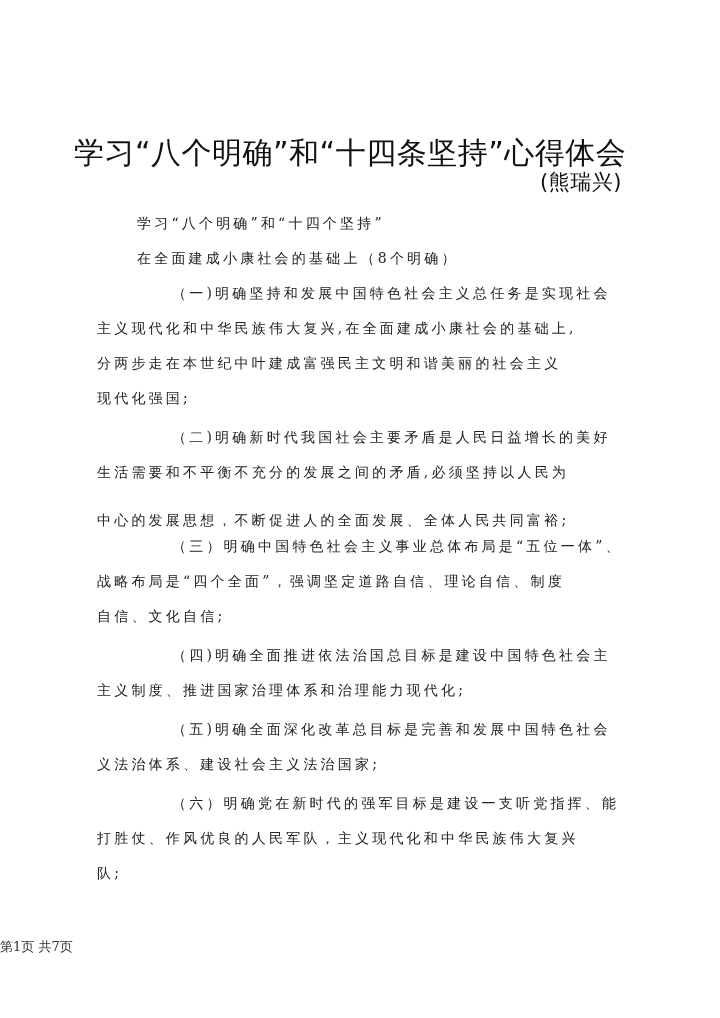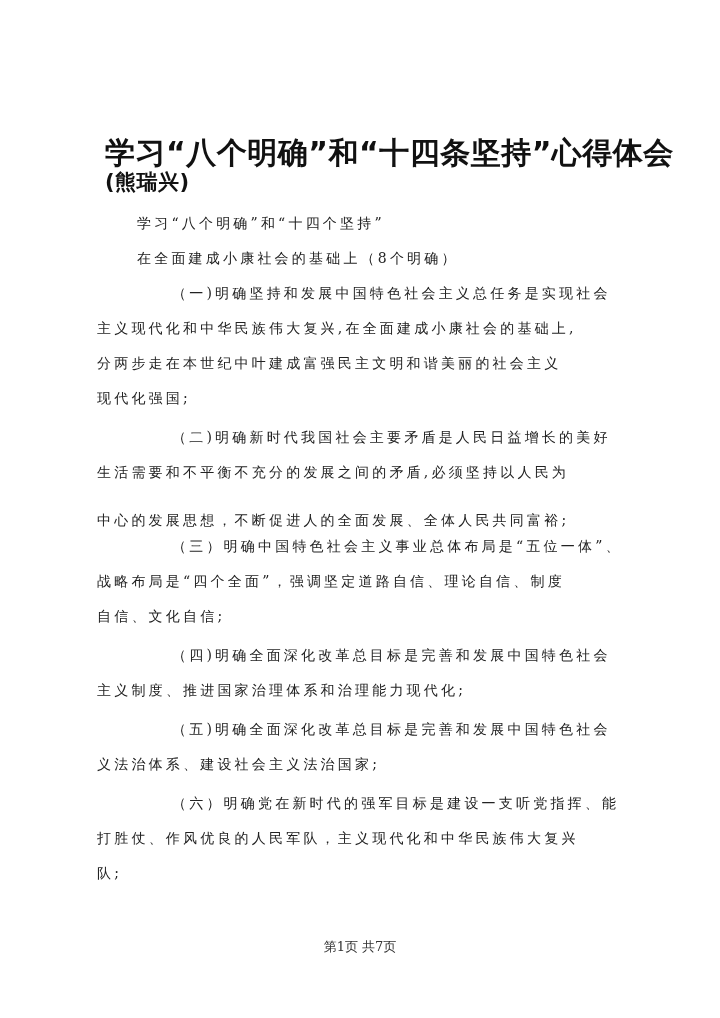--- a/index.html
+++ b/index.html
@@ -1,27 +1,27 @@
 <!DOCTYPE html>
 <html><head>
 <meta charset="utf-8">
 <style>
   html, body { margin:0; padding:0; background:#ffffff; }
   body { width:720px; height:1018px; position:relative; overflow:hidden;
          font-family:"DejaVu Serif","Liberation Serif",serif; color:#1a1a1a; }
-  .title { position:absolute; left:105px; width:548px; text-align:left;
+  .title { position:absolute; left:74px; width:548px; text-align:right;
            font-family:"DejaVu Sans","Liberation Sans",sans-serif;
-           font-size:30px; color:#111; white-space:nowrap; letter-spacing:0.5px;font-weight:bold; }
+           font-size:30px; color:#111; white-space:nowrap; letter-spacing:0.5px; }
   .t1 { top:133px; }
   .t2 { top:168px; font-size:21px; }
   .line { position:absolute; left:97px; width:536px; font-size:14px;
           height:35px; line-height:35px; white-space:nowrap; letter-spacing:3.2px; color:#222; }
   .ind { left:137px; }
   .ind2 { left:132px;margin-left:40px; }
-  .footer { position:absolute; top:938px; left:0; width:720px; text-align:center;
+  .footer { position:absolute; top:938px; left:0; width:720px; text-align:left;
             font-size:13px; color:#333; }
 </style>
 </head>
 <body>
 
 <div>
   <div class="title t1">学习“八个明确”和“十四条坚持”心得体会</div>
   <div class="title t2">(熊瑞兴)</div>
 
   <div class="line ind" style="top:206px">学习“八个明确”和“十四个坚持”</div>
@@ -29,21 +29,21 @@
   <div class="line ind2" style="top:276px">（一)明确坚持和发展中国特色社会主义总任务是实现社会</div>
   <div class="line" style="top:311px">主义现代化和中华民族伟大复兴,在全面建成小康社会的基础上,</div>
   <div class="line" style="top:346px">分两步走在本世纪中叶建成富强民主文明和谐美丽的社会主义</div>
   <div class="line" style="top:381px">现代化强国;</div>
   <div class="line ind2" style="top:420px">（二)明确新时代我国社会主要矛盾是人民日益增长的美好</div>
   <div class="line" style="top:455px">生活需要和不平衡不充分的发展之间的矛盾,必须坚持以人民为</div>
   <div class="line" style="top:503px">中心的发展思想，不断促进人的全面发展、全体人民共同富裕;</div>
   <div class="line ind2" style="top:529px">（三）明确中国特色社会主义事业总体布局是“五位一体”、</div>
   <div class="line" style="top:564px">战略布局是“四个全面”，强调坚定道路自信、理论自信、制度</div>
   <div class="line" style="top:599px">自信、文化自信;</div>
-  <div class="line ind2" style="top:638px">（四)明确全面深化改革总目标是完善和发展中国特色社会</div>
+  <div class="line ind2" style="top:638px">（四)明确全面推进依法治国总目标是建设中国特色社会主</div>
   <div class="line" style="top:673px">主义制度、推进国家治理体系和治理能力现代化;</div>
   <div class="line ind2" style="top:712px">（五)明确全面深化改革总目标是完善和发展中国特色社会</div>
   <div class="line" style="top:747px">义法治体系、建设社会主义法治国家;</div>
   <div class="line ind2" style="top:786px">（六）明确党在新时代的强军目标是建设一支听党指挥、能</div>
   <div class="line" style="top:821px">打胜仗、作风优良的人民军队，主义现代化和中华民族伟大复兴</div>
   <div class="line" style="top:856px">队;</div>
 
   <div class="footer">第1页 共7页</div>
 </div>
 

